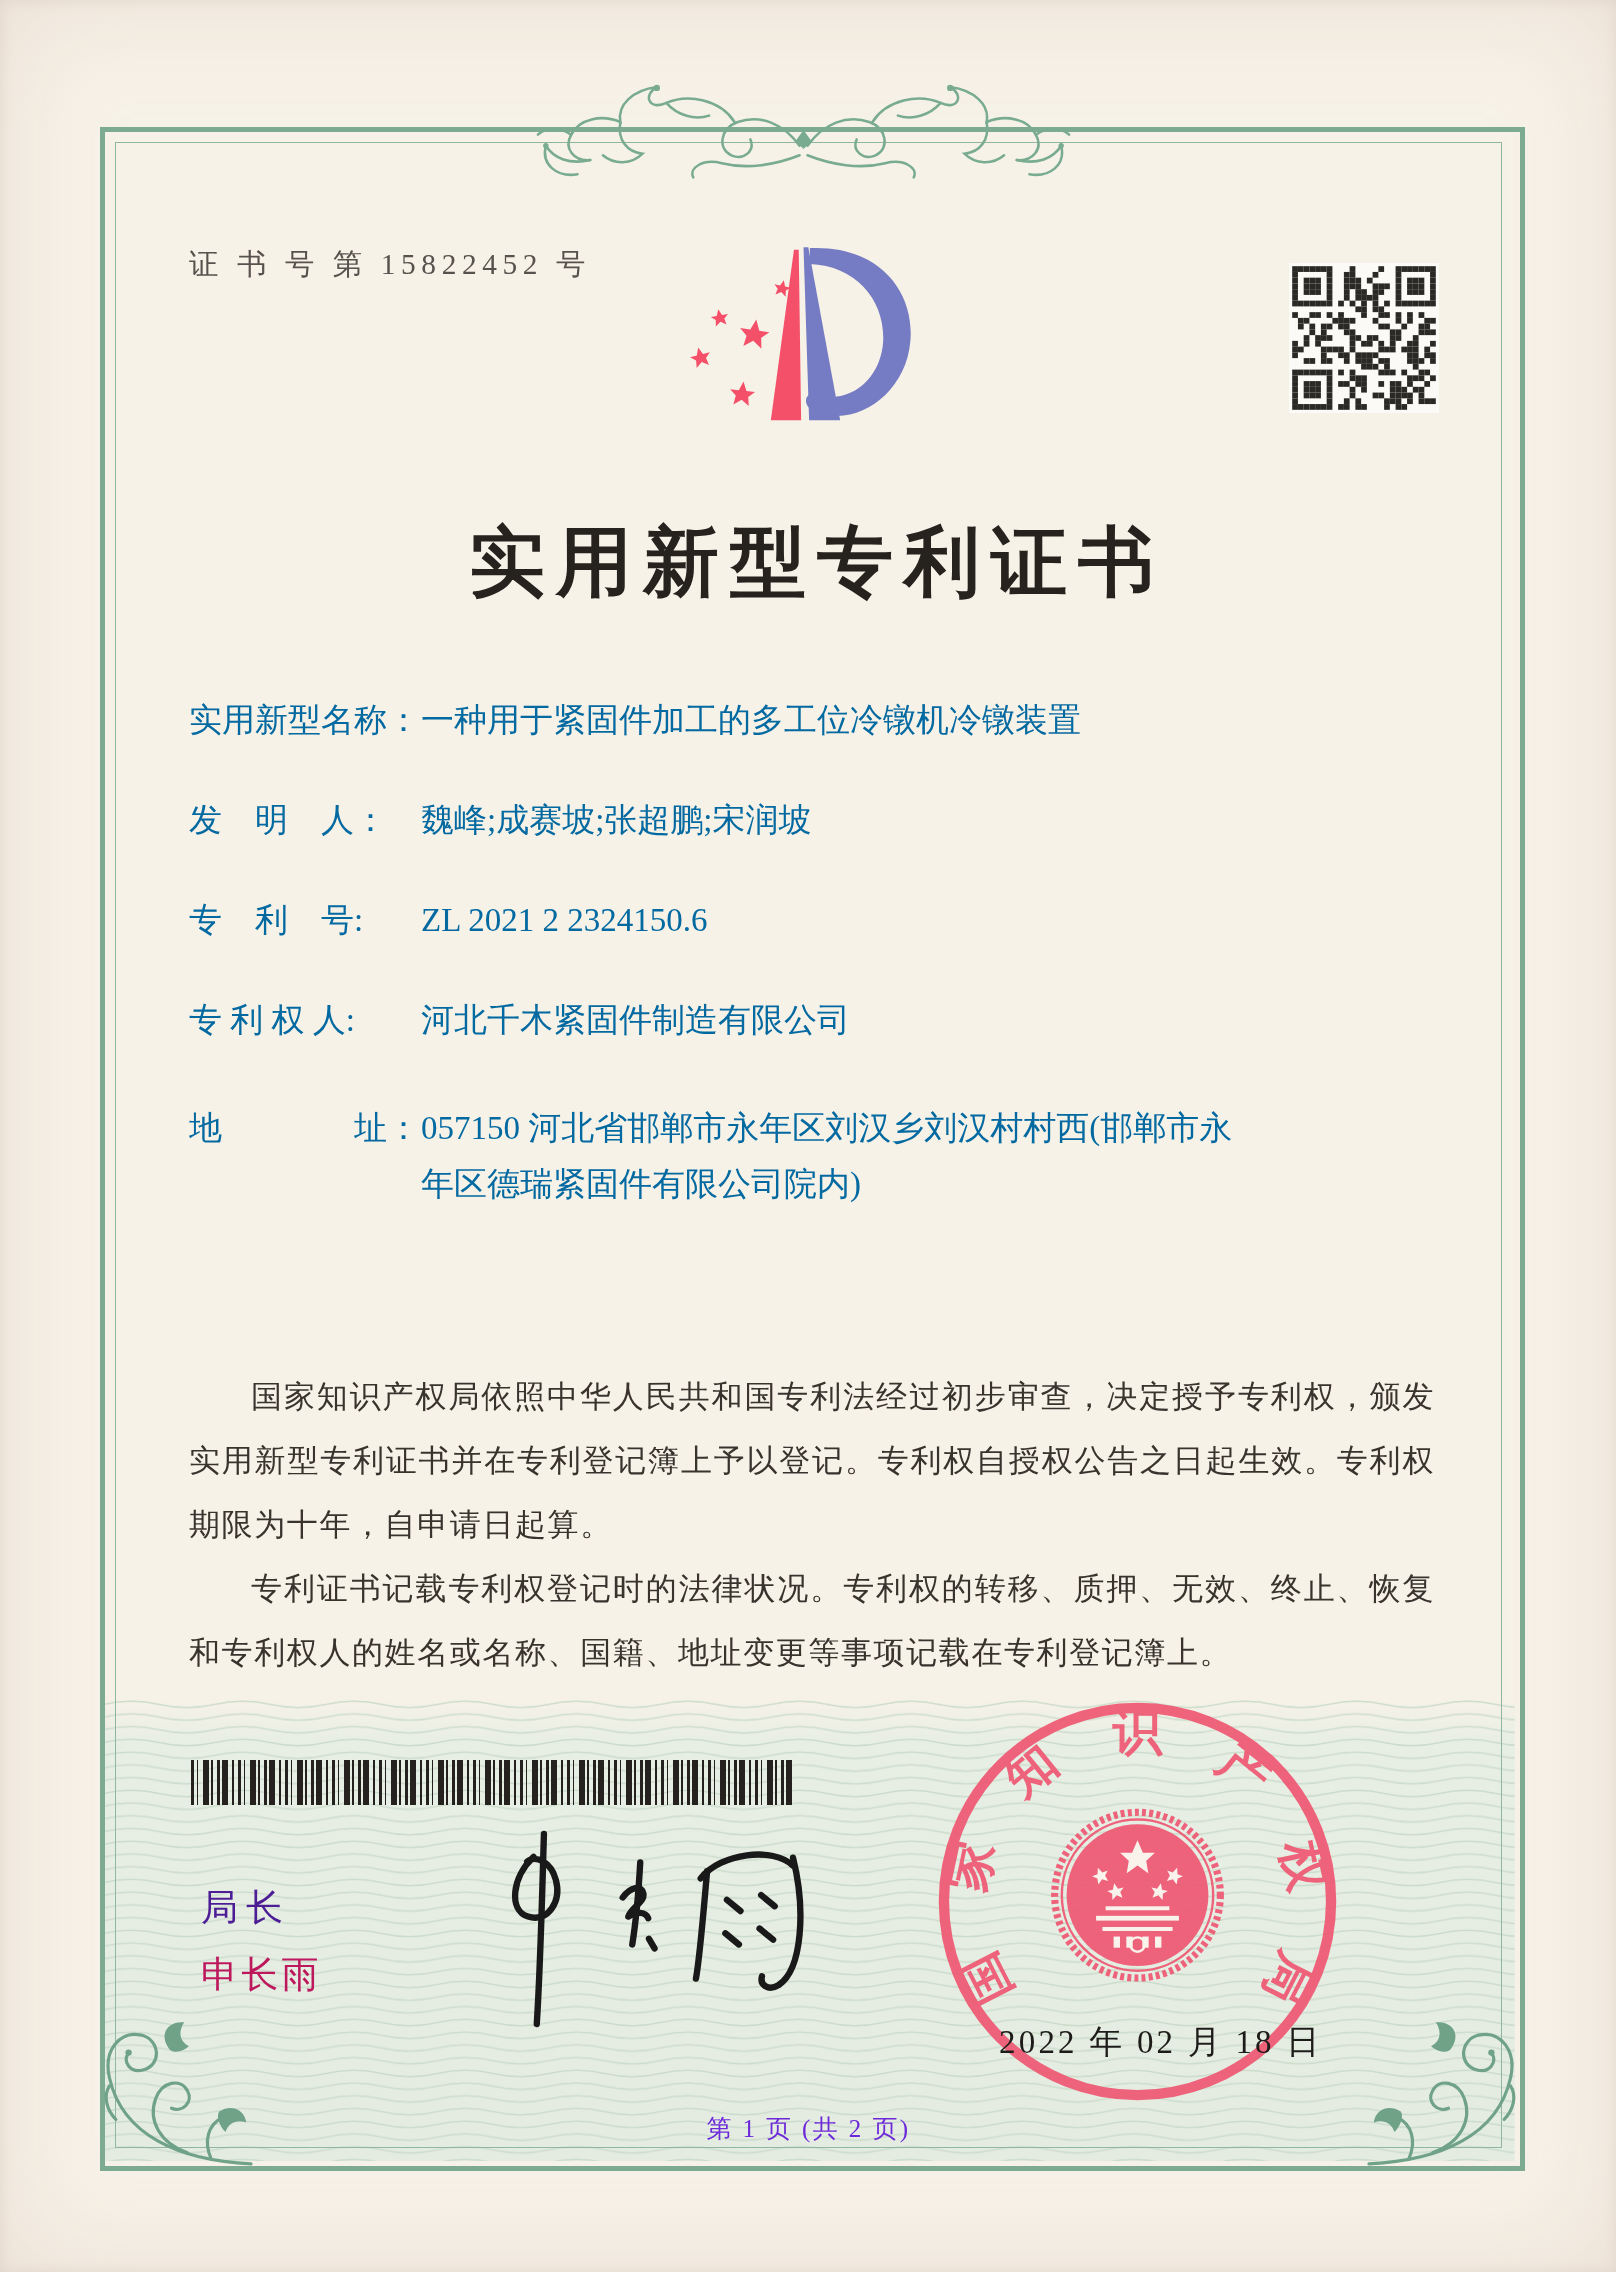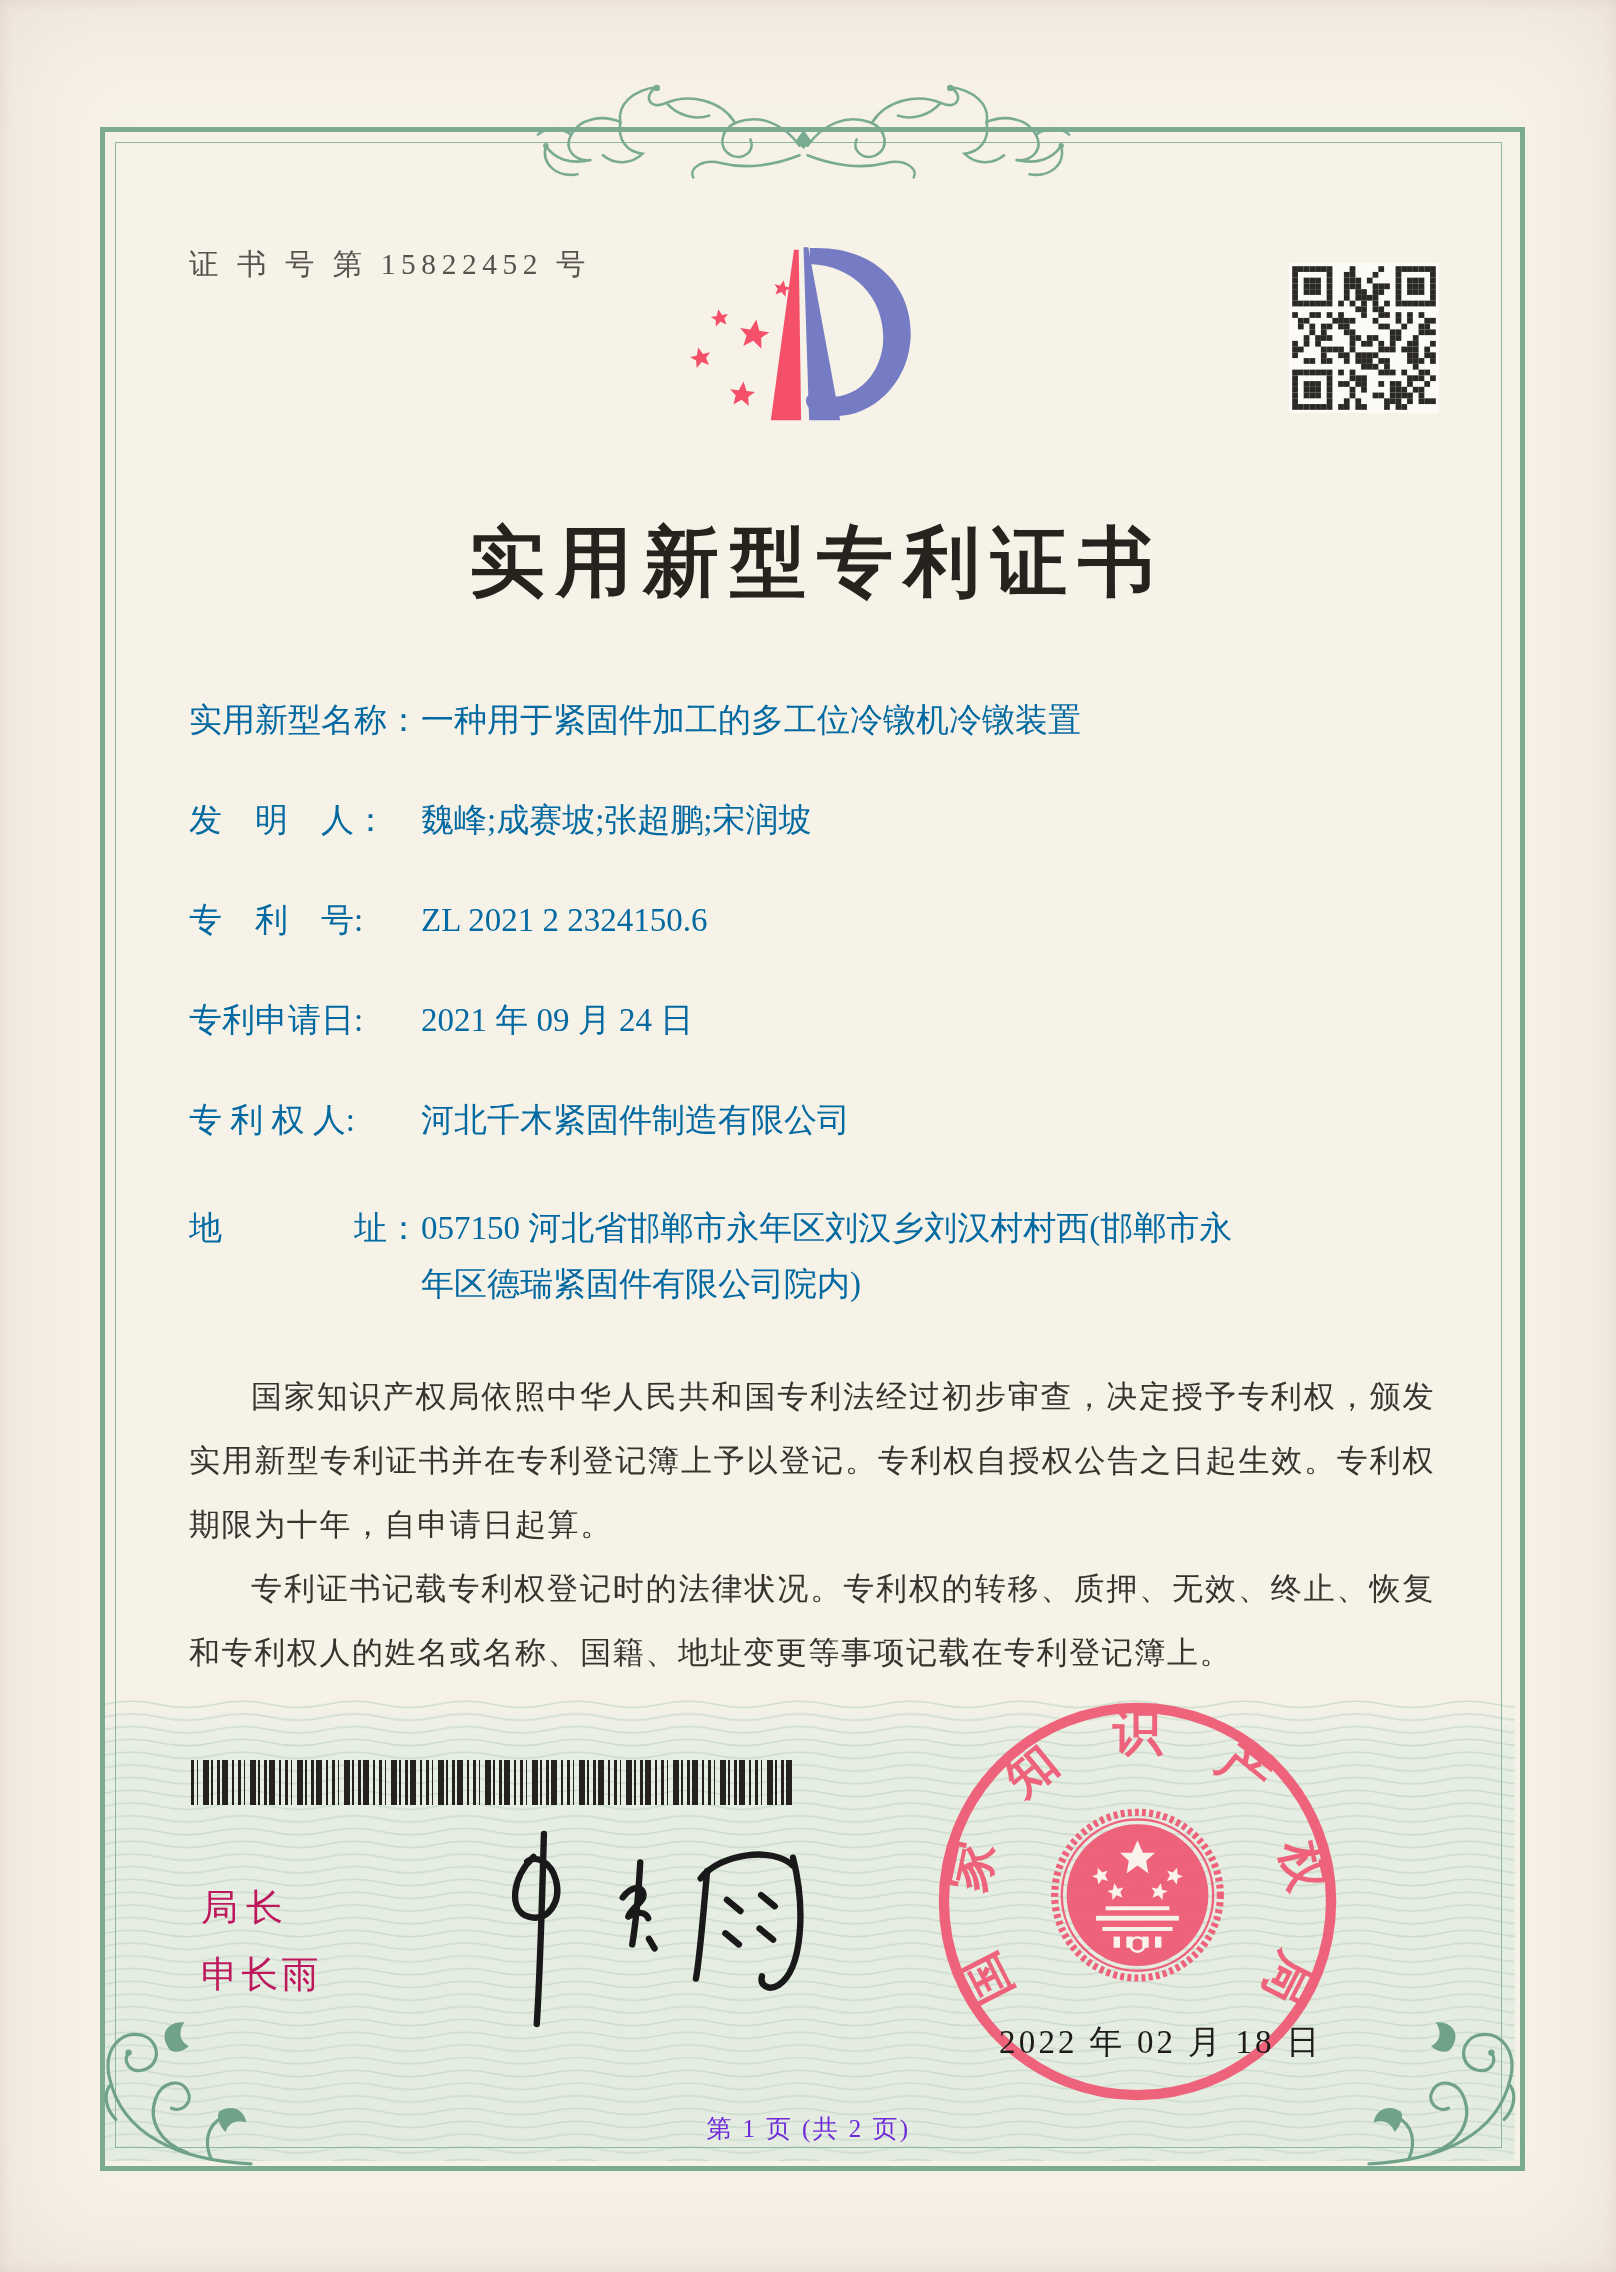--- a/index.html
+++ b/index.html
@@ -50,21 +50,21 @@
     background:repeating-linear-gradient(90deg,
       #24211e 0 3.2px, transparent 3.2px 5.6px,
       #24211e 5.6px 7.2px, transparent 7.2px 12px,
       #24211e 12px 17.5px, transparent 17.5px 20px,
       #24211e 20px 21.5px, transparent 21.5px 26px,
       #24211e 26px 29px, transparent 29px 31px,
       #24211e 31px 37px, transparent 37px 41px,
       #24211e 41px 43px, transparent 43px 47px);}
 
   
-  .director-title{left:201px;top:1883px;font-size:37px;color:#be185d;letter-spacing:8px;z-index:4;}
+  .director-title{left:201px;top:1883px;font-size:37px;color:#4c1d95;letter-spacing:8px;z-index:4;}
   .director-name{left:201px;top:1950px;font-size:37px;color:#be185d;letter-spacing:3.2px;z-index:4;}
   .sig{left:458px;top:1821px;z-index:5;}
 
   
   .seal{left:928px;top:1692px;z-index:5;opacity:.9;}
   .seal-date{left:999px;top:2020px;font-size:33px;letter-spacing:3.2px;color:#1d1b19;z-index:6;}
 
   
   .page-no{left:0;right:0;top:2112px;text-align:center;font-size:25px;
            letter-spacing:2.4px;color:#6d28d9;z-index:4;}
@@ -473,23 +473,20 @@
     <div class="row">
       <span class="lbl">实用新型名称：</span><span>一种用于紧固件加工的多工位冷镦机冷镦装置</span>
     </div>
     <div class="row">
       <span class="lbl">发　明　人：</span><span>魏峰;成赛坡;张超鹏;宋润坡</span>
     </div>
     <div class="row">
       <span class="lbl">专　利　号: </span><span>ZL 2021 2 2324150.6</span>
     </div>
     <div class="row">
-      <span class="lbl">专利申请日: </span><span>2021 年 09 月 24 日</span>
-    </div>
-    <div class="row">
       <span class="lbl">专 利 权 人: </span><span>河北千木紧固件制造有限公司</span>
     </div>
     <div class="row row-addr">
       <span class="lbl">地　　　　址：</span><span class="addr-val"><span>057150 河北省邯郸市永年区刘汉乡刘汉村村西(邯郸市永</span><span>年区德瑞紧固件有限公司院内)</span></span>
     </div>
   </div>
 
   <div class="abs body-text">
     <p>国家知识产权局依照中华人民共和国专利法经过初步审查，决定授予专利权，颁发实用新型专利证书并在专利登记簿上予以登记。专利权自授权公告之日起生效。专利权期限为十年，自申请日起算。</p>
     <p>专利证书记载专利权登记时的法律状况。专利权的转移、质押、无效、终止、恢复和专利权人的姓名或名称、国籍、地址变更等事项记载在专利登记簿上。</p>

